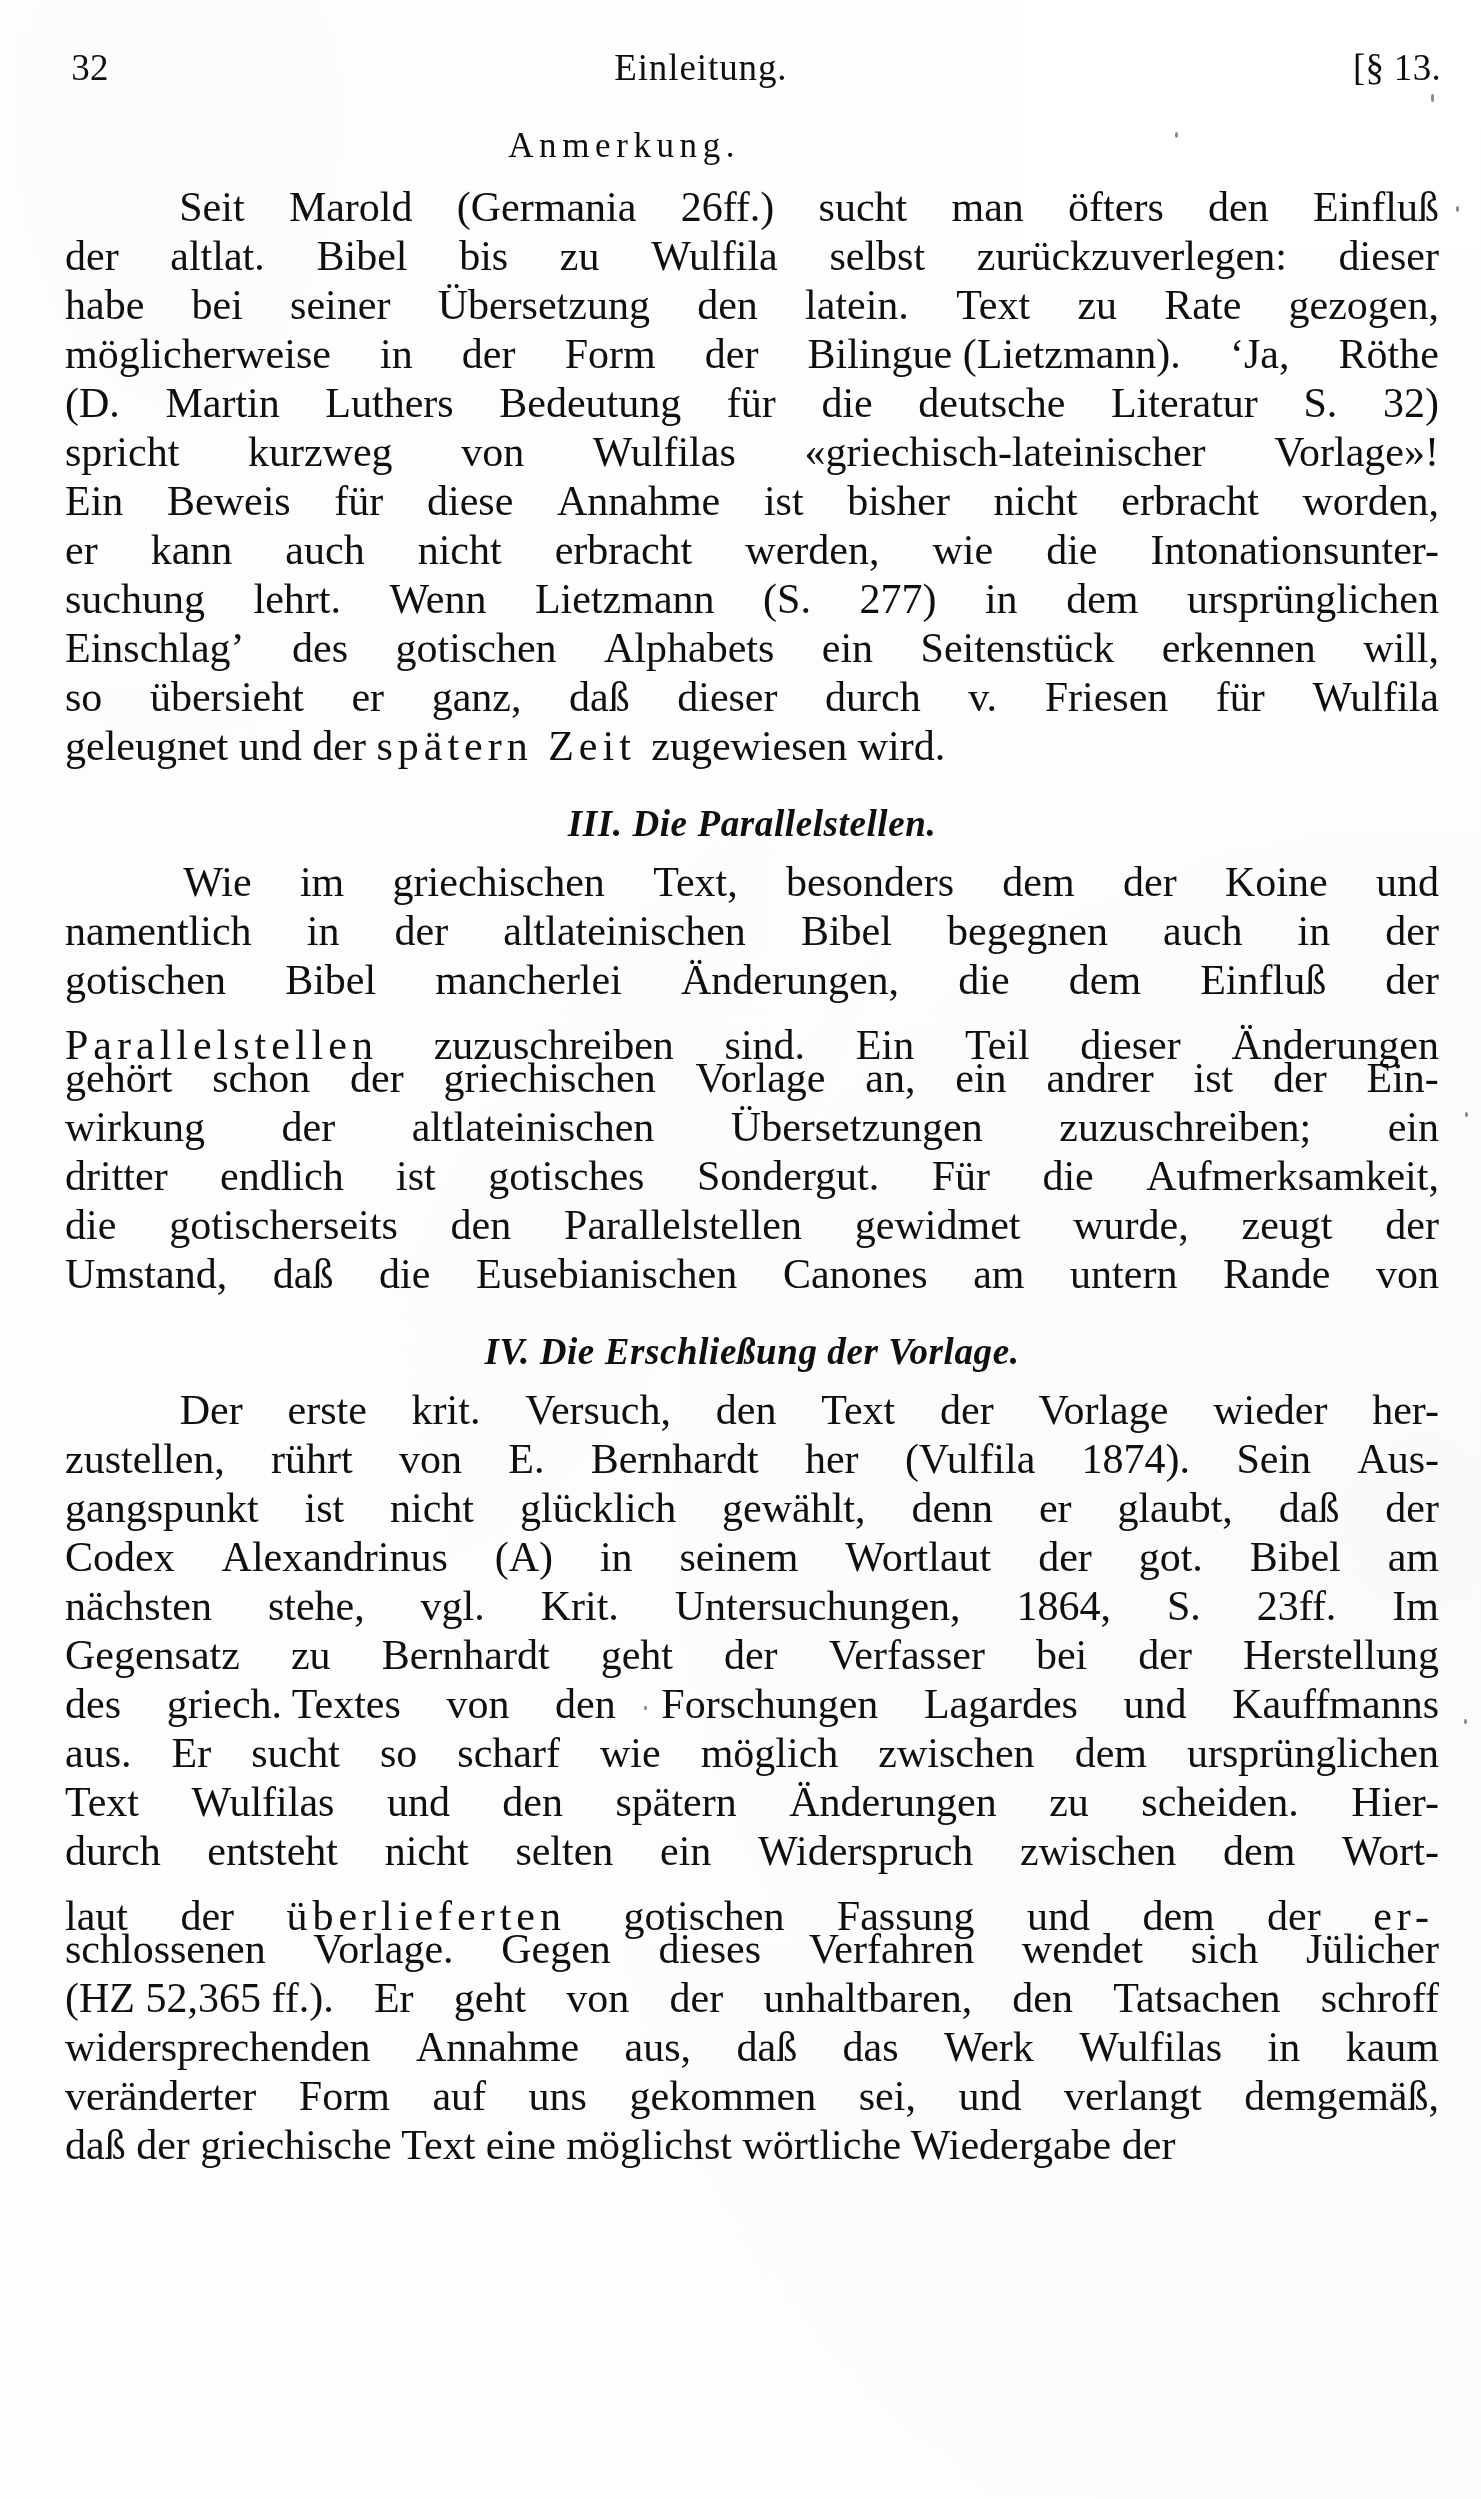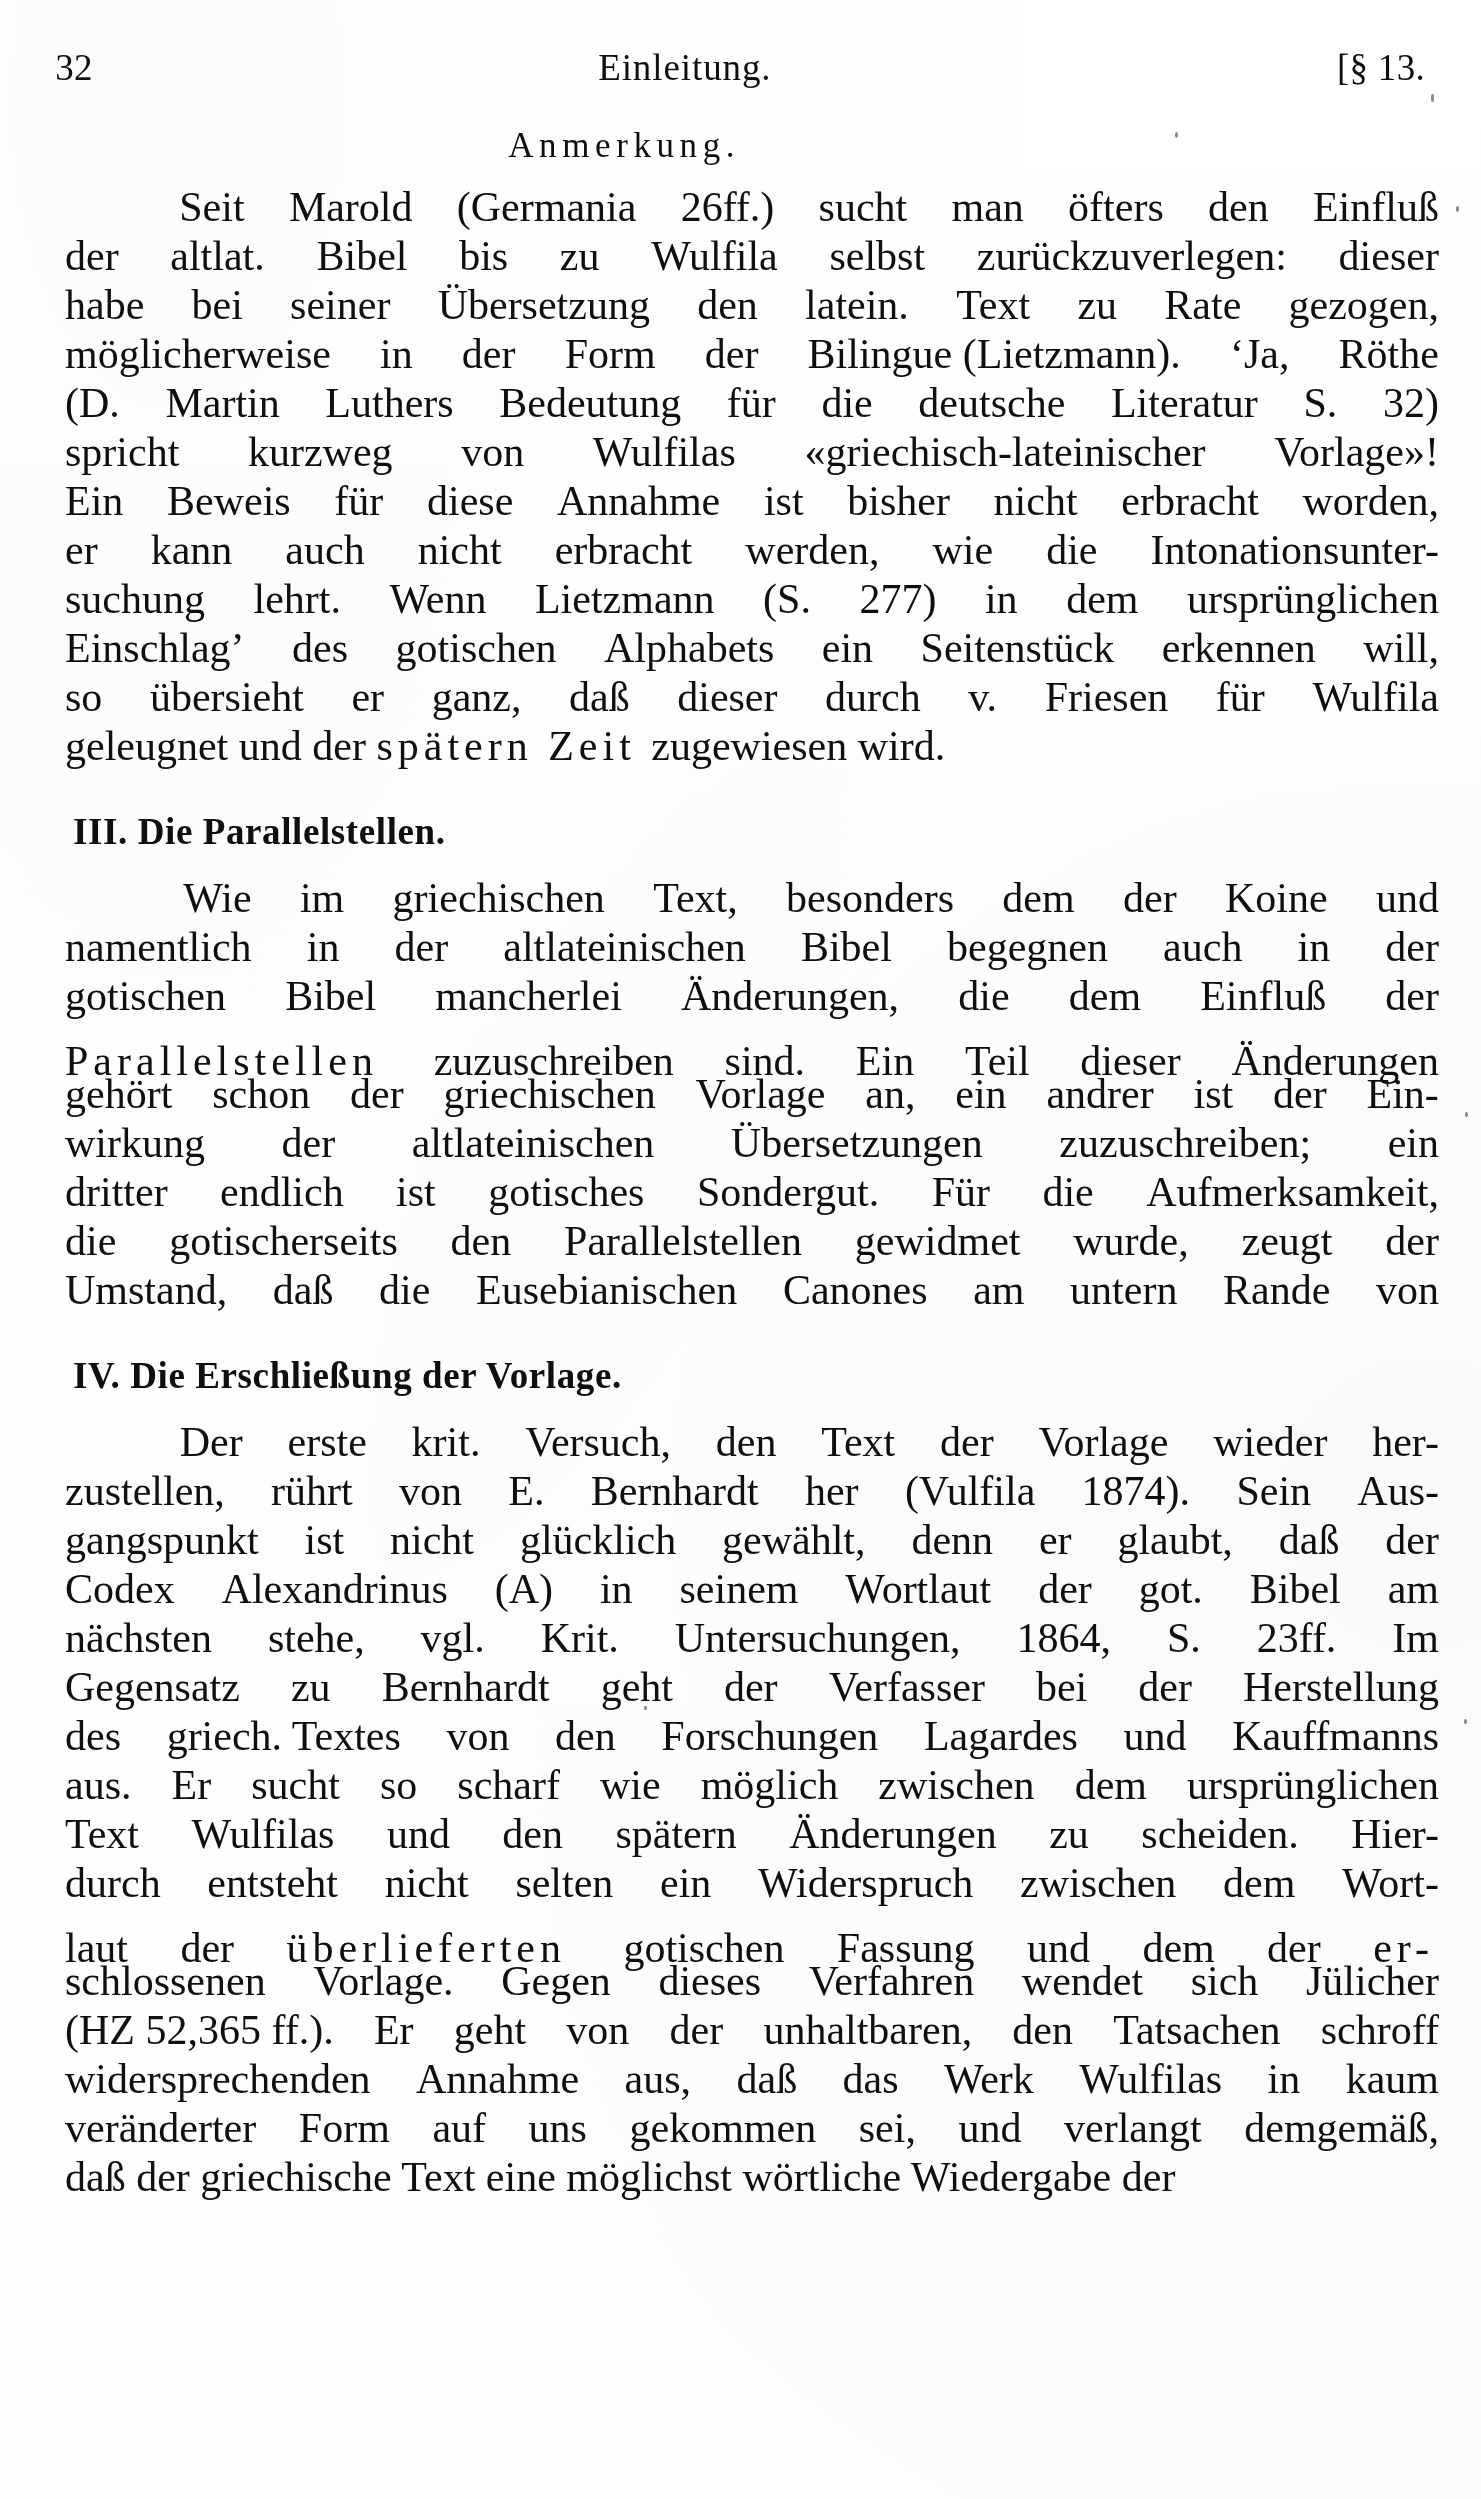--- a/index.html
+++ b/index.html
@@ -33,21 +33,21 @@
     position: absolute;
     left: 0;
     top: 0;
     width: 1481px;
     height: 2500px;
   }
 
   
   .running-head {
     position: absolute;
-    left: 44px;
+    left: 60px;
     top: 49px;
     width: 1400px;
     height: 56px;
     display: flex;
     align-items: baseline;
     justify-content: space-between;
     font-size: 37px;
     line-height: 1;
     letter-spacing: 0.3px;
     text-align: right;
@@ -81,25 +81,27 @@
     font-size: 35px;
     line-height: 1.0;
     margin: 0 0 3.7px 0;
     letter-spacing: 5.6px;
     padding-right: 5.6px;
     position: relative;
     left: -125px;
   }
 
   .sec-head {
+    text-align: center;
     font-weight: bold;
     font-size: 37px;
     line-height: 1.0;
     letter-spacing: 0.6px;
-    margin: 8px;
+    margin: 0;
+    font-style: italic;
   }
 
   
   .tl {
     font-size: 42px;
     line-height: 49px;
     height: 49px;
     white-space: nowrap;
     display: flex;
     align-items: baseline;

